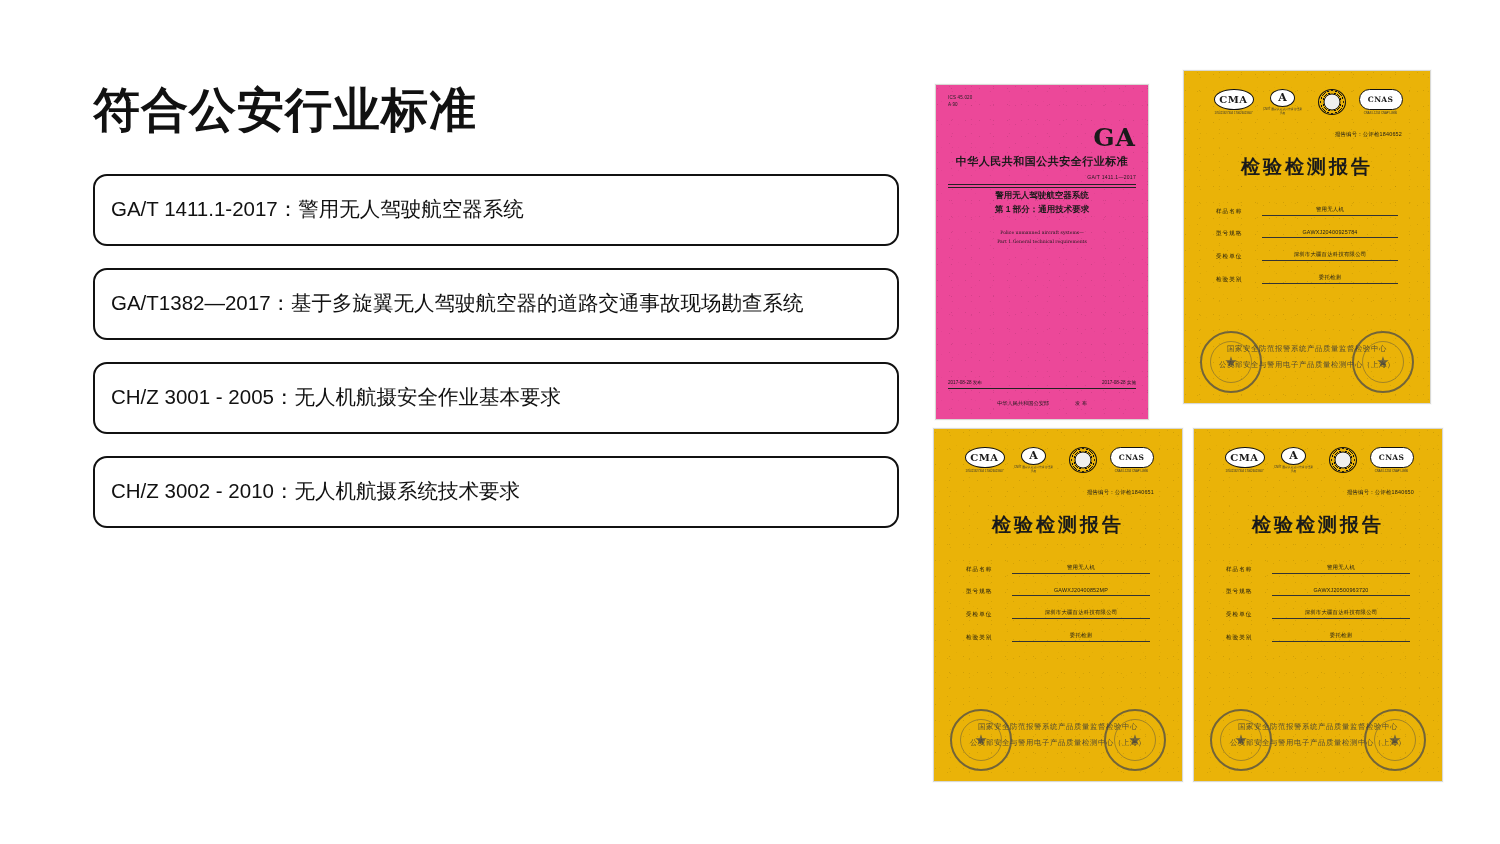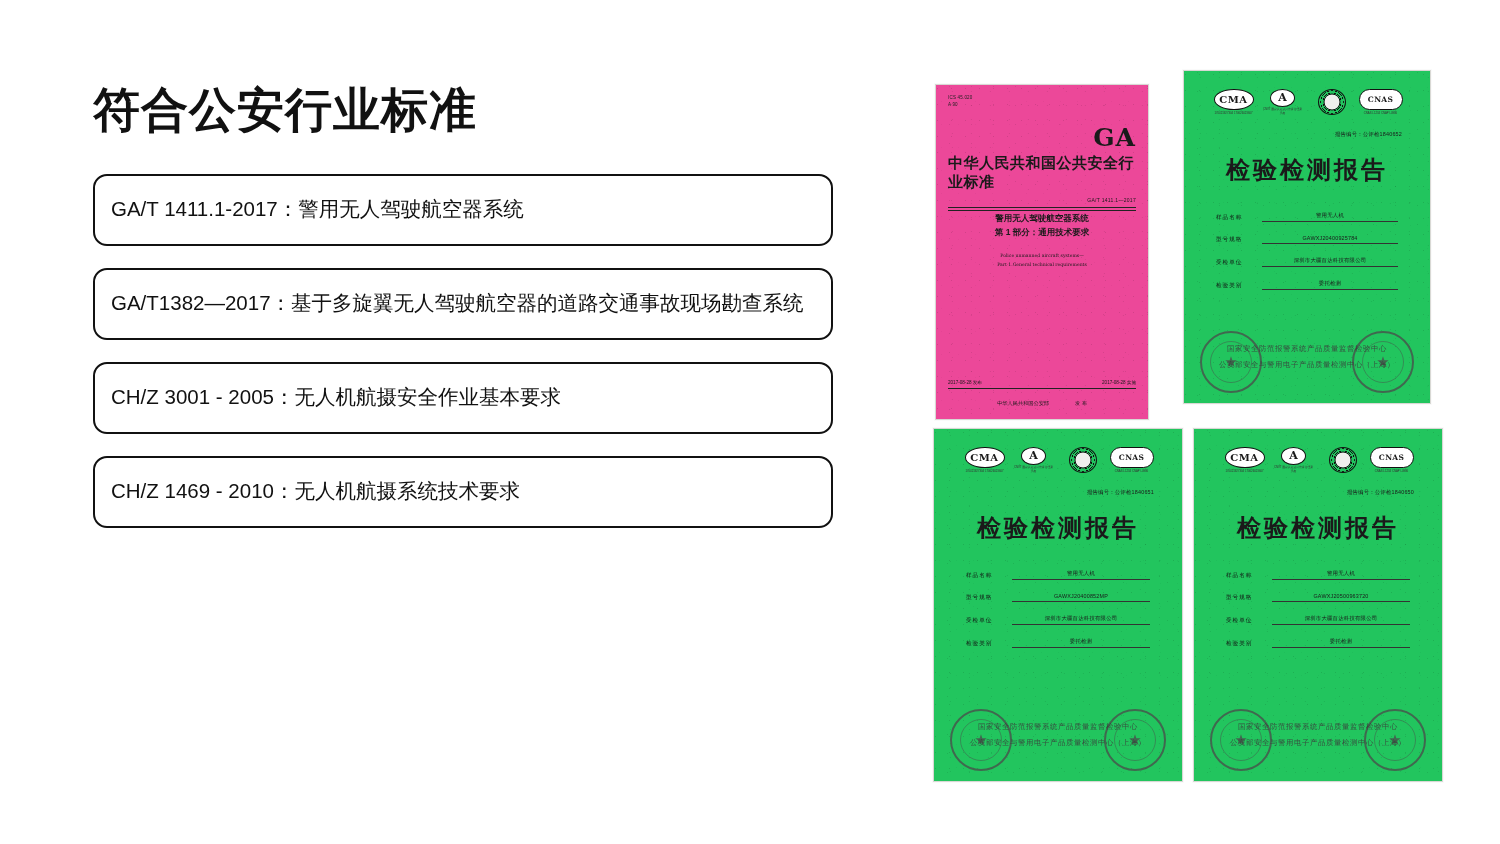--- a/index.html
+++ b/index.html
@@ -42,21 +42,21 @@
   }
 
   .std-list {
     display: flex;
     flex-direction: column;
     gap: 22px;
   }
 
   .std-item {
     box-sizing: border-box;
-    width: 740px;
+    width: 806px;
     min-height: 72px;
     border: 2px solid #111111;
     border-radius: 14px;
     display: flex;
     align-items: center;
     padding: 0 16px;
     background: #ffffff;
   }
 
   .std-item-text {
@@ -128,22 +128,23 @@
   .ga-bigmark {
     font-size: 25px;
     font-weight: bold;
     font-family: "DejaVu Serif", "Liberation Serif", serif;
     letter-spacing: 1px;
     margin-top: 14px;
     text-align: right;
   }
   .ga-natline {
     margin-top: 2px;
-    font-size: 15px;
-    font-weight: bold;
+    font-size: 11px;
+    font-weight: bold;
+    text-align: center;
     letter-spacing: 0.5px;
   }
   .ga-stdno {
     margin-top: 5px;
     font-size: 5px;
     text-align: right;
     letter-spacing: 0.3px;
   }
   .ga-rule {
     margin-top: 4px;
@@ -187,21 +188,21 @@
     left: 12px;
     right: 12px;
     bottom: 12px;
     display: flex;
     justify-content: center;
     gap: 26px;
     font-size: 5.2px;
   }
 
   
-  .cert-report { background: #22c55e; }
+  .cert-report { background: #eab308; }
   #cert-r1 { left: 258px; top: 10px;  width: 246px; height: 332px; }
   #cert-r2 { left: 8px;   top: 368px; width: 248px; height: 352px; }
   #cert-r3 { left: 268px; top: 368px; width: 248px; height: 352px; }
 
   .marks-row {
     display: flex;
     justify-content: center;
     gap: 9px;
     align-items: center;
     margin-top: 8px;
@@ -288,21 +289,21 @@
   .report-no {
     margin-top: 16px;
     text-align: right;
     font-size: 5.4px;
     padding-right: 16px;
     letter-spacing: 0.2px;
   }
   .report-title {
     margin-top: 16px;
     text-align: center;
-    font-size: 24px;
+    font-size: 19px;
     font-weight: bold;
     letter-spacing: 3px;
     font-family: "DejaVu Serif", "Liberation Serif", serif;
   }
   .fields {
     margin: 26px 20px 0 20px;
     display: flex;
     flex-direction: column;
     gap: 13px;
   }
@@ -385,21 +386,21 @@
       <div class="std-item">
         <span class="std-item-text">GA/T 1411.1-2017：警用无人驾驶航空器系统</span>
       </div>
       <div class="std-item">
         <span class="std-item-text">GA/T1382—2017：基于多旋翼无人驾驶航空器的道路交通事故现场勘查系统</span>
       </div>
       <div class="std-item">
         <span class="std-item-text">CH/Z 3001 - 2005：无人机航摄安全作业基本要求</span>
       </div>
       <div class="std-item">
-        <span class="std-item-text">CH/Z 1469 - 2010：无人机航摄系统技术要求</span>
+        <span class="std-item-text">CH/Z 3002 - 2010：无人机航摄系统技术要求</span>
       </div>
     </div>
   </div>
 
   <div class="cert-grid">
 
     <div class="cert" id="cert-ga">
       <div class="cert-inner">
         <div class="ga-topline">
           <div class="ga-code">

